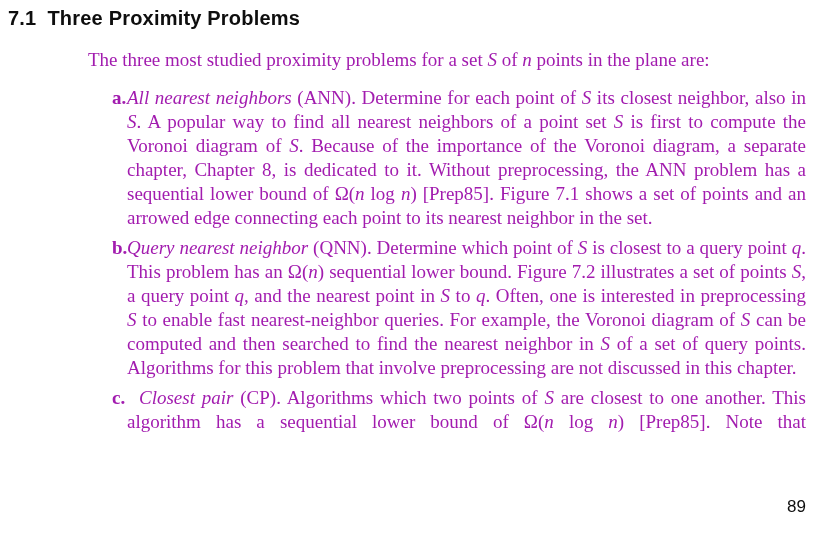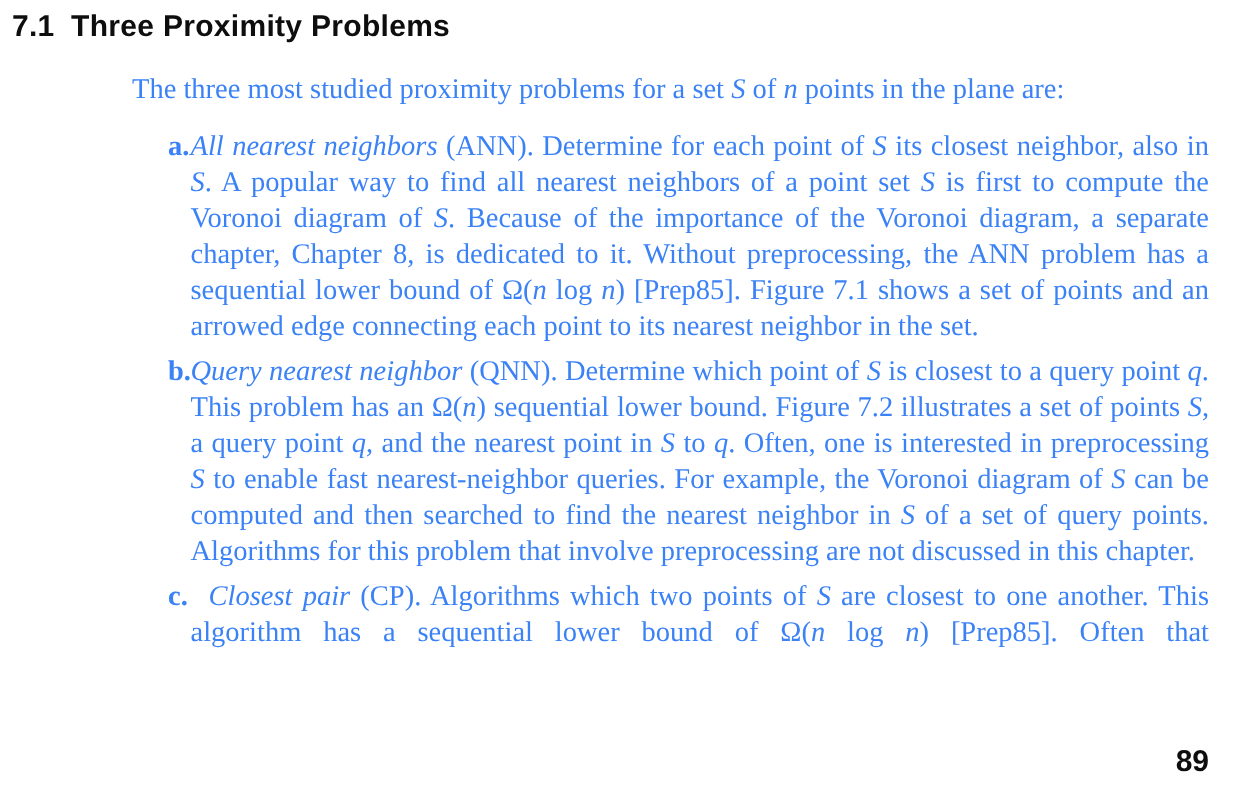--- a/index.html
+++ b/index.html
@@ -31,21 +31,21 @@
     margin-right: 11px;
   }
   .bodytext {
     position: absolute;
     left: 0;
     top: 48px;
     width: 834px;
     font-family: "Liberation Serif", "DejaVu Serif", serif;
     font-size: 19px;
     line-height: 24px;
-    color: #3b82f6;
+    color: #a21caf;
   }
   .intro {
     margin: 0 0 0 88px;
     width: 718px;
     text-align: justify;
   }
   .plist {
     list-style: none;
     margin: 14px 0 0 112px;
     padding: 0;
@@ -68,22 +68,22 @@
     font-style: normal;
   }
   .plist li.continues {
     text-align-last: justify;
   }
   .page-number {
     position: absolute;
     right: 28px;
     top: 497px;
     font-family: "Liberation Sans", sans-serif;
-    font-weight: bold;
-    font-size: 20px;
+    font-weight: normal;
+    font-size: 17px;
     color: #0e0e0e;
   }
 </style>
 </head>
 <body>
 
 <div class="page">
 
   <h2 class="heading">
     <span class="sec-num">7.1</span><span>Three Proximity Problems</span>
@@ -97,21 +97,21 @@
       <li>
         <span class="item-label">a.</span>
         <span><span style="font-style: italic;">All nearest neighbors</span><span> (ANN). Determine for each point of </span><span style="font-style: italic;">S</span><span> its closest neighbor, also in </span><span style="font-style: italic;">S</span><span>. A popular way to find all nearest neighbors of a point set </span><span style="font-style: italic;">S</span><span> is first to compute the Voronoi diagram of </span><span style="font-style: italic;">S</span><span>. Because of the importance of the Voronoi diagram, a separate chapter, Chapter 8, is dedicated to it. Without preprocessing, the ANN problem has a sequential lower bound of Ω(</span><span style="font-style: italic;">n</span><span> log </span><span style="font-style: italic;">n</span><span>) [Prep85]. Figure 7.1 shows a set of points and an arrowed edge connecting each point to its nearest neighbor in the set.</span></span>
       </li>
       <li>
         <span class="item-label">b.</span>
         <span><span style="font-style: italic;">Query nearest neighbor</span><span> (QNN). Determine which point of </span><span style="font-style: italic;">S</span><span> is closest to a query point </span><span style="font-style: italic;">q</span><span>. This problem has an Ω(</span><span style="font-style: italic;">n</span><span>) sequential lower bound. Figure 7.2 illustrates a set of points </span><span style="font-style: italic;">S</span><span>, a query point </span><span style="font-style: italic;">q</span><span>, and the nearest point in </span><span style="font-style: italic;">S</span><span> to </span><span style="font-style: italic;">q</span><span>. Often, one is interested in preprocessing </span><span style="font-style: italic;">S</span><span> to enable fast nearest-neighbor queries. For example, the Voronoi diagram of </span><span style="font-style: italic;">S</span><span> can be computed and then searched to find the nearest neighbor in </span><span style="font-style: italic;">S</span><span> of a set of query points. Algorithms for this problem that involve preprocessing are not discussed in this chapter.</span></span>
       </li>
       <li class="continues">
         <span class="item-label">c.</span>
-        <span><span style="font-style: italic; margin-left: 12px;">Closest pair</span><span> (CP). Algorithms which two points of </span><span style="font-style: italic;">S</span><span> are closest to one another. This algorithm has a sequential lower bound of Ω(</span><span style="font-style: italic;">n</span><span> log </span><span style="font-style: italic;">n</span><span>) [Prep85]. Often that</span></span>
+        <span><span style="font-style: italic; margin-left: 12px;">Closest pair</span><span> (CP). Algorithms which two points of </span><span style="font-style: italic;">S</span><span> are closest to one another. This algorithm has a sequential lower bound of Ω(</span><span style="font-style: italic;">n</span><span> log </span><span style="font-style: italic;">n</span><span>) [Prep85]. Note that</span></span>
       </li>
     </ol>
 
   </div>
 
   <div class="page-number">89</div>
 
 </div>
 
 </body></html>

